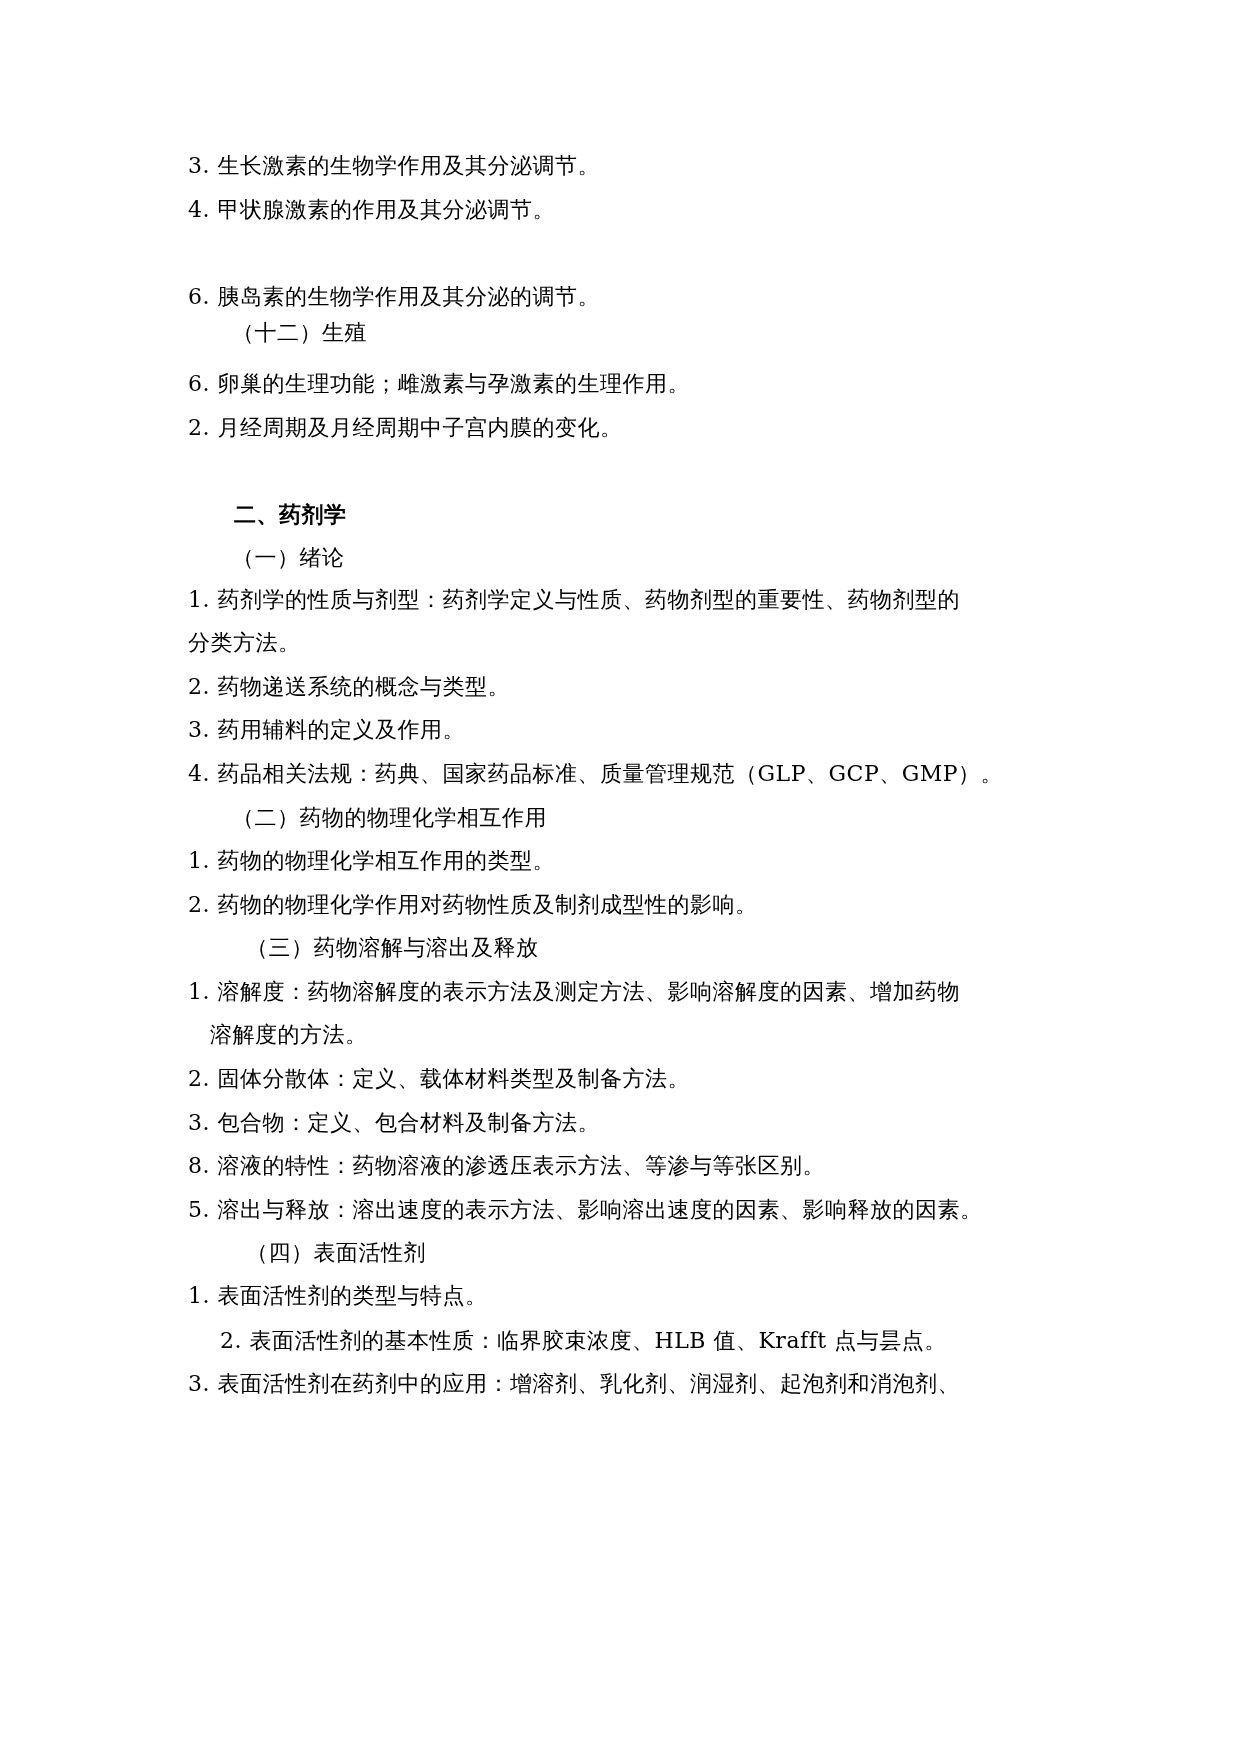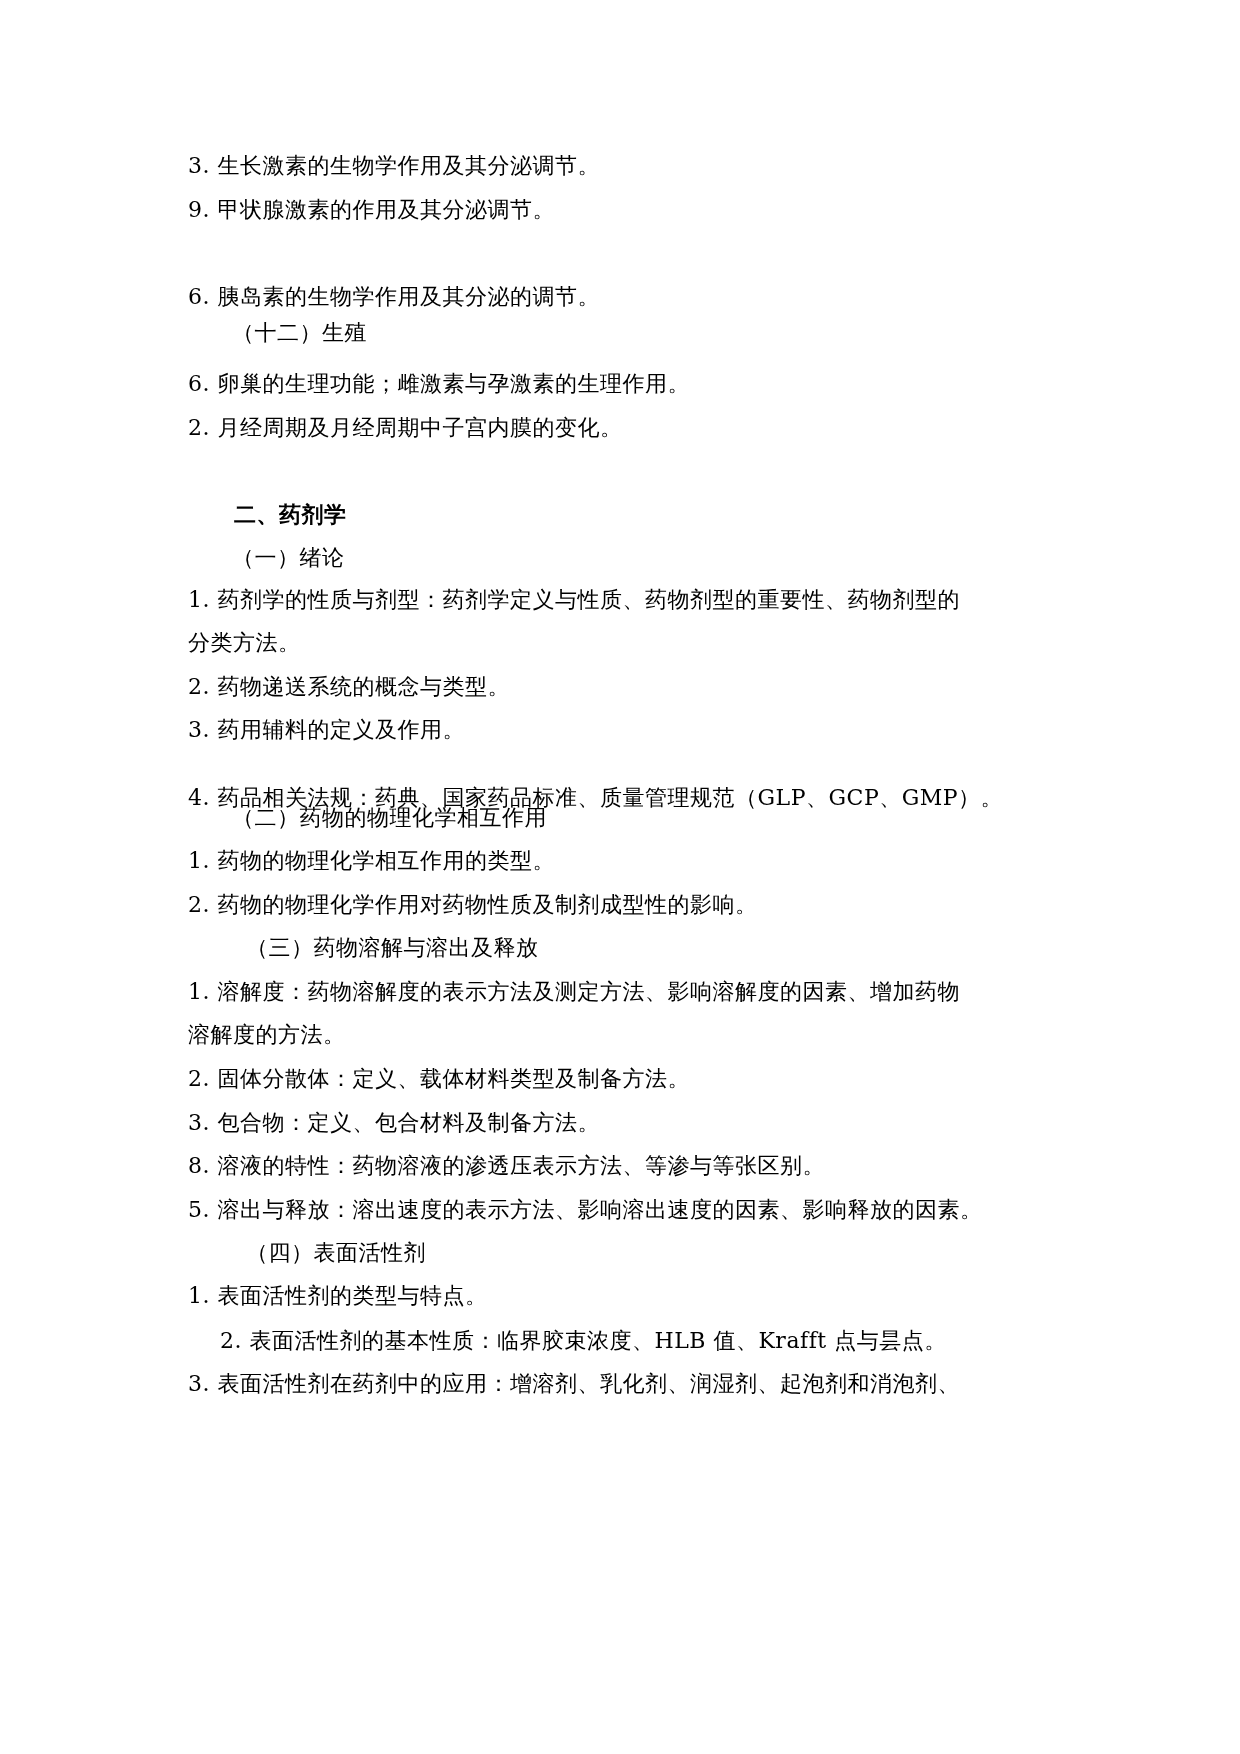--- a/index.html
+++ b/index.html
@@ -41,43 +41,43 @@
       font-family: Liberation Sans, sans-serif;
       margin-left: 46px;
     }
   </style>
 </head>
 <body>
 
 <div class="page">
 
   <div class="line" style="top:144px;">3. 生长激素的生物学作用及其分泌调节。</div>
-  <div class="line" style="top:188px;">9. 甲状腺激素的作用及其分泌调节。</div>
+  <div class="line" style="top:188px;">4. 甲状腺激素的作用及其分泌调节。</div>
   <div class="line" style="top:275px;">6. 胰岛素的生物学作用及其分泌的调节。</div>
 
   <div class="line indent" style="top:311px;">（十二）生殖</div>
   <div class="line" style="top:362px;">6. 卵巢的生理功能；雌激素与孕激素的生理作用。</div>
   <div class="line" style="top:406px;">2. 月经周期及月经周期中子宫内膜的变化。</div>
 
   <div class="line heading" style="top:493px;">二、药剂学</div>
 
   <div class="line indent" style="top:536px;">（一）绪论</div>
   <div class="line" style="top:578px;">1.  药剂学的性质与剂型：药剂学定义与性质、药物剂型的重要性、药物剂型的</div>
   <div class="line" style="top:621px;">分类方法。</div>
   <div class="line" style="top:665px;">2. 药物递送系统的概念与类型。</div>
   <div class="line" style="top:708px;text-align:center;">3.  药用辅料的定义及作用。</div>
-  <div class="line" style="top:752px;margin-top:24px;">4.  药品相关法规：药典、国家药品标准、质量管理规范（GLP、GCP、GMP）。</div>
+  <div class="line" style="top:752px;">4.  药品相关法规：药典、国家药品标准、质量管理规范（GLP、GCP、GMP）。</div>
 
   <div class="line indent" style="top:796px;">（二）药物的物理化学相互作用</div>
   <div class="line" style="top:839px;">1.  药物的物理化学相互作用的类型。</div>
   <div class="line" style="top:883px;">2.  药物的物理化学作用对药物性质及制剂成型性的影响。</div>
 
   <div class="line indent-deep" style="top:926px;">（三）药物溶解与溶出及释放</div>
   <div class="line" style="top:970px;">1.  溶解度：药物溶解度的表示方法及测定方法、影响溶解度的因素、增加药物</div>
-  <div class="line" style="top:1013px;">溶解度的方法。</div>
+  <div class="line" style="top:1013px;margin-left:22px;">溶解度的方法。</div>
   <div class="line" style="top:1057px;">2.  固体分散体：定义、载体材料类型及制备方法。</div>
   <div class="line" style="top:1101px;">3.  包合物：定义、包合材料及制备方法。</div>
   <div class="line" style="top:1144px;">8.  溶液的特性：药物溶液的渗透压表示方法、等渗与等张区别。</div>
   <div class="line" style="top:1188px;">5.  溶出与释放：溶出速度的表示方法、影响溶出速度的因素、影响释放的因素。</div>
 
   <div class="line indent-deep" style="top:1231px;">（四）表面活性剂</div>
   <div class="line" style="top:1274px;">1.  表面活性剂的类型与特点。</div>
   <div class="line" style="top:1319px;margin-left:32px;">2.  表面活性剂的基本性质：临界胶束浓度、HLB 值、Krafft 点与昙点。</div>
   <div class="line" style="top:1362px;">3.  表面活性剂在药剂中的应用：增溶剂、乳化剂、润湿剂、起泡剂和消泡剂、</div>
 

